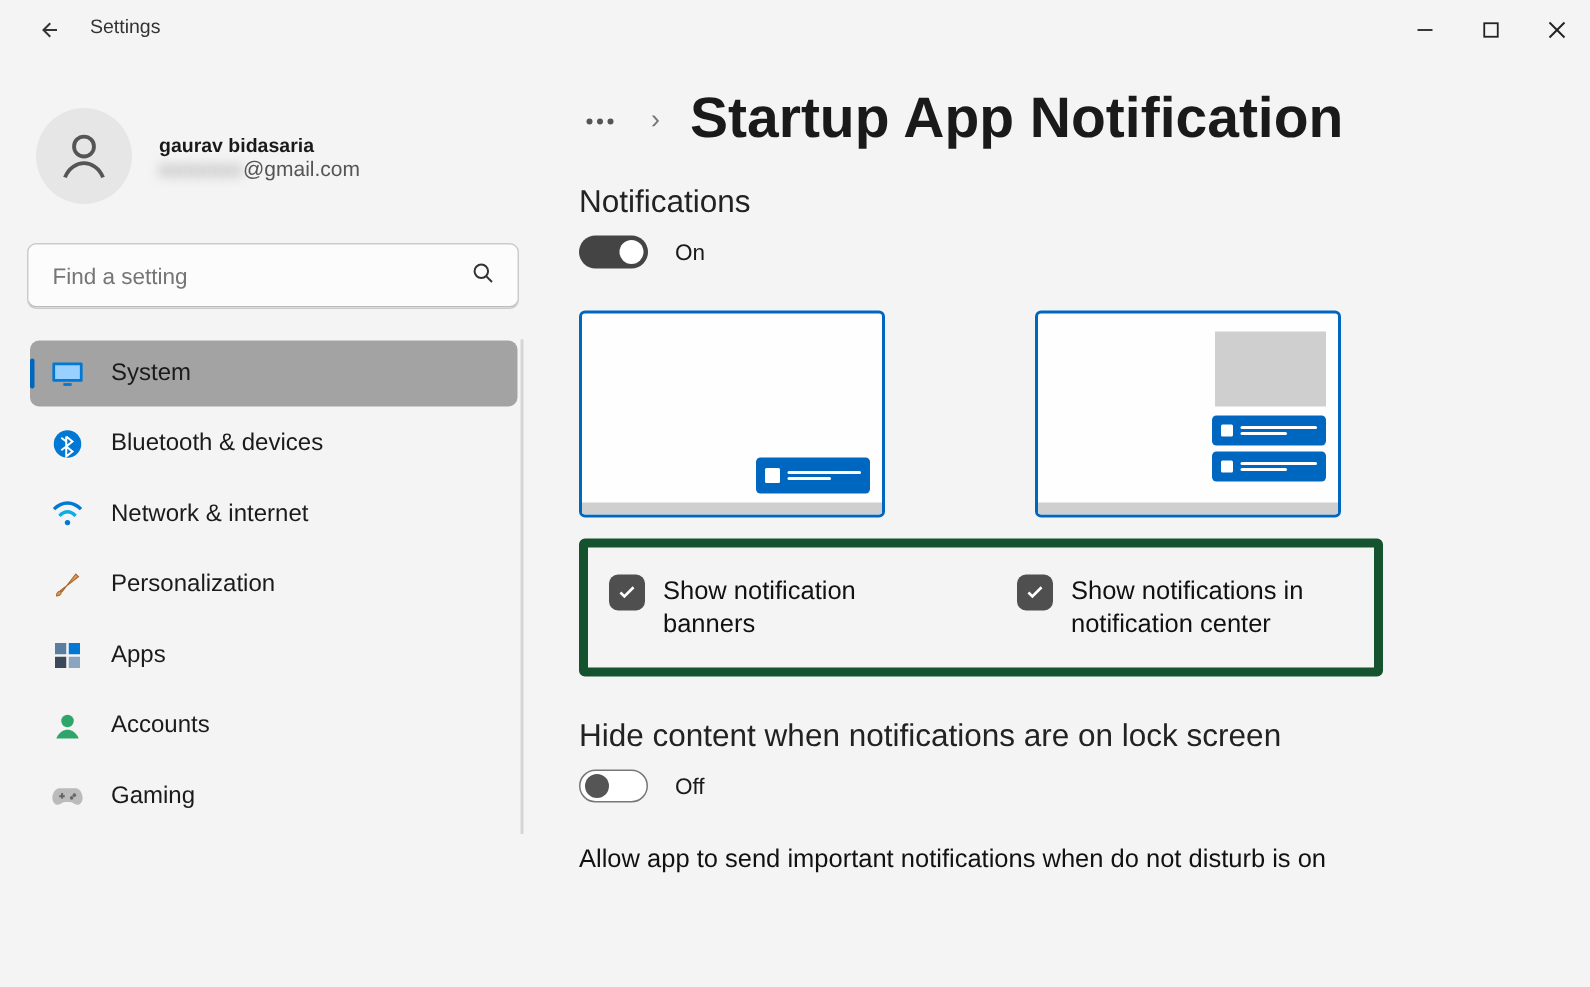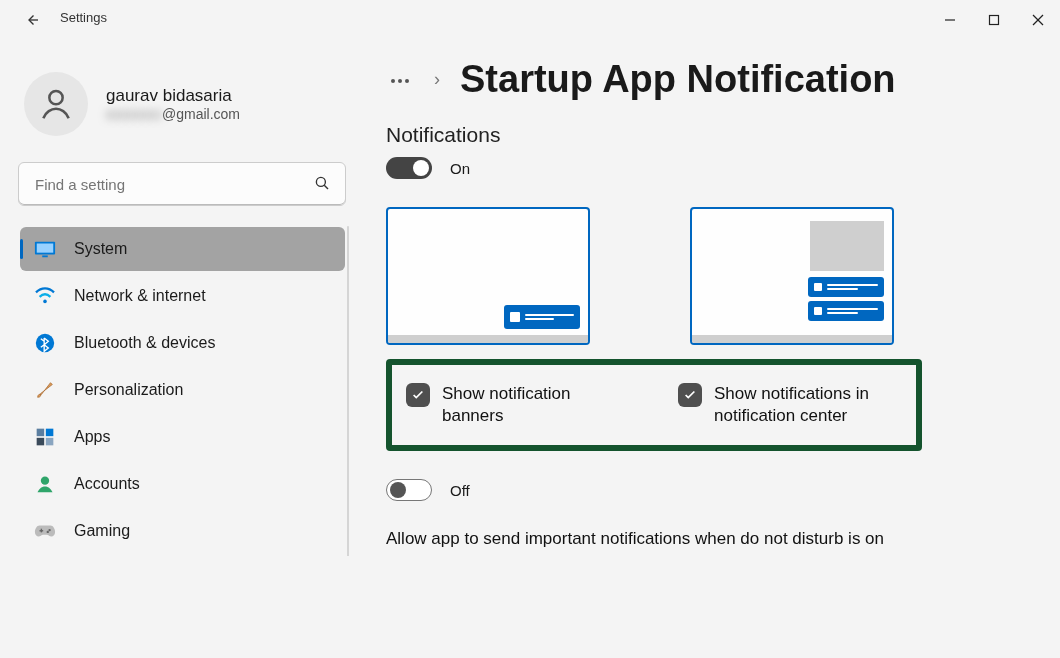--- a/index.html
+++ b/index.html
@@ -13,21 +13,21 @@
   .back-arrow { width:20px; height:20px; display:flex; align-items:center; justify-content:center; cursor:pointer; }
   .wincontrols { display:flex; height:100%; }
   .winbtn { width:44px; display:flex; align-items:center; justify-content:center; cursor:pointer; }
 
   
   .layout { display:flex; height:calc(100% - 40px); }
 
   .sidebar { width:360px; padding:4px 10px 0 18px; display:flex; flex-direction:column; }
   .profile { display:flex; gap:18px; align-items:center; padding:28px 6px 20px 6px; }
   .avatar { width:64px; height:64px; border-radius:50%; background:#e6e6e6; display:flex; align-items:center; justify-content:center; }
-  .profile-name { font-weight:400; font-size:17px; }
+  .profile-name { font-weight:700; font-size:13px; }
   .profile-email { color:#555; font-size:14px; }
   .email-blur { color:transparent; text-shadow:0 0 8px rgba(0,0,0,.5); user-select:none; letter-spacing:1px; }
 
   .searchbox { margin:6px 4px 18px 0; height:44px; border:1px solid #ccc; border-radius:6px; background:#fcfcfc; display:flex; align-items:center; padding:0 14px; box-shadow: inset 0 -1px 0 #bbb; }
   .searchbox input { flex:1; border:none; background:transparent; outline:none; font-size:15px; color:#333; }
 
   .nav { overflow-y:auto; padding-right:2px; border-right:1px solid transparent; position:relative; }
   .nav::after { content:""; position:absolute; right:0; top:2px; height:400px; width:2px; background:#d5d5d5; border-radius:2px; }
   .side-item { display:flex; align-items:center; gap:18px; height:44px; padding:0 14px; border-radius:6px; margin:3px 2px; cursor:pointer; position:relative; font-size:16px; color:#1b1b1b; }
   .side-item.selected { background:#a3a3a3; }
@@ -144,37 +144,37 @@
               <rect x="1" y="1" width="22" height="14" rx="1" fill="#0078d4"></rect>
               <rect x="3" y="3" width="18" height="10" fill="#98d1ff"></rect>
               <rect x="9" y="16" width="6" height="2" fill="#0078d4"></rect>
             </svg>
         </span>
         <span>System</span>
       </div>
 
       <div class="side-item">
         <span class="side-icon">
+          <svg width="20" height="20" viewBox="0 0 24 24">
+              <circle cx="12" cy="12" r="11" fill="#0078d4"></circle>
+              <path d="M11 6l5 4-5 4 5 4-5 4V6M11 10L7 7M11 14l-4 3" stroke="#fff" stroke-width="1.6" fill="none"></path>
+            </svg>
+        </span>
+        <span>Bluetooth &amp; devices</span>
+      </div>
+
+      <div class="side-item">
+        <span class="side-icon">
           <svg width="22" height="18" viewBox="0 0 24 20">
               <path d="M2 6c6-6 14-6 20 0" stroke="#0078d4" stroke-width="2.5" fill="none"></path>
               <path d="M6 11c4-4 8-4 12 0" stroke="#0caee8" stroke-width="2.5" fill="none"></path>
               <circle cx="12" cy="16" r="2" fill="#0078d4"></circle>
             </svg>
         </span>
         <span>Network &amp; internet</span>
-      </div>
-
-      <div class="side-item">
-        <span class="side-icon">
-          <svg width="20" height="20" viewBox="0 0 24 24">
-              <circle cx="12" cy="12" r="11" fill="#0078d4"></circle>
-              <path d="M11 6l5 4-5 4 5 4-5 4V6M11 10L7 7M11 14l-4 3" stroke="#fff" stroke-width="1.6" fill="none"></path>
-            </svg>
-        </span>
-        <span>Bluetooth &amp; devices</span>
       </div>
 
       <div class="side-item">
         <span class="side-icon">
           <svg width="22" height="22" viewBox="0 0 24 24">
               <path d="M4 20c0-3 2-4 4-3l10-13 2 2-13 10c1 2 0 4-3 4z" fill="#d99a5b" stroke="#a86a2f" stroke-width="0.8"></path>
             </svg>
         </span>
         <span>Personalization</span>
       </div>
@@ -284,20 +284,21 @@
             <svg width="14" height="14" viewBox="0 0 16 16">
                 <path d="M3 8l3 3 7-7" stroke="#fff" stroke-width="2" fill="none"></path>
               </svg>
           </div>
           <div class="check-label">Show notifications in notification center</div>
         </div>
       </div>
     </div>
 
     <div class="subsetting">
+      <div class="section-label">Hide content when notifications are on lock screen</div>
       <div class="toggle-row">
         <div class="toggle off">
             <div class="knob"></div>
           </div>
         <span>Off</span>
       </div>
     </div>
 
     <div class="bottomtext">Allow app to send important notifications when do not disturb is on</div>
 

